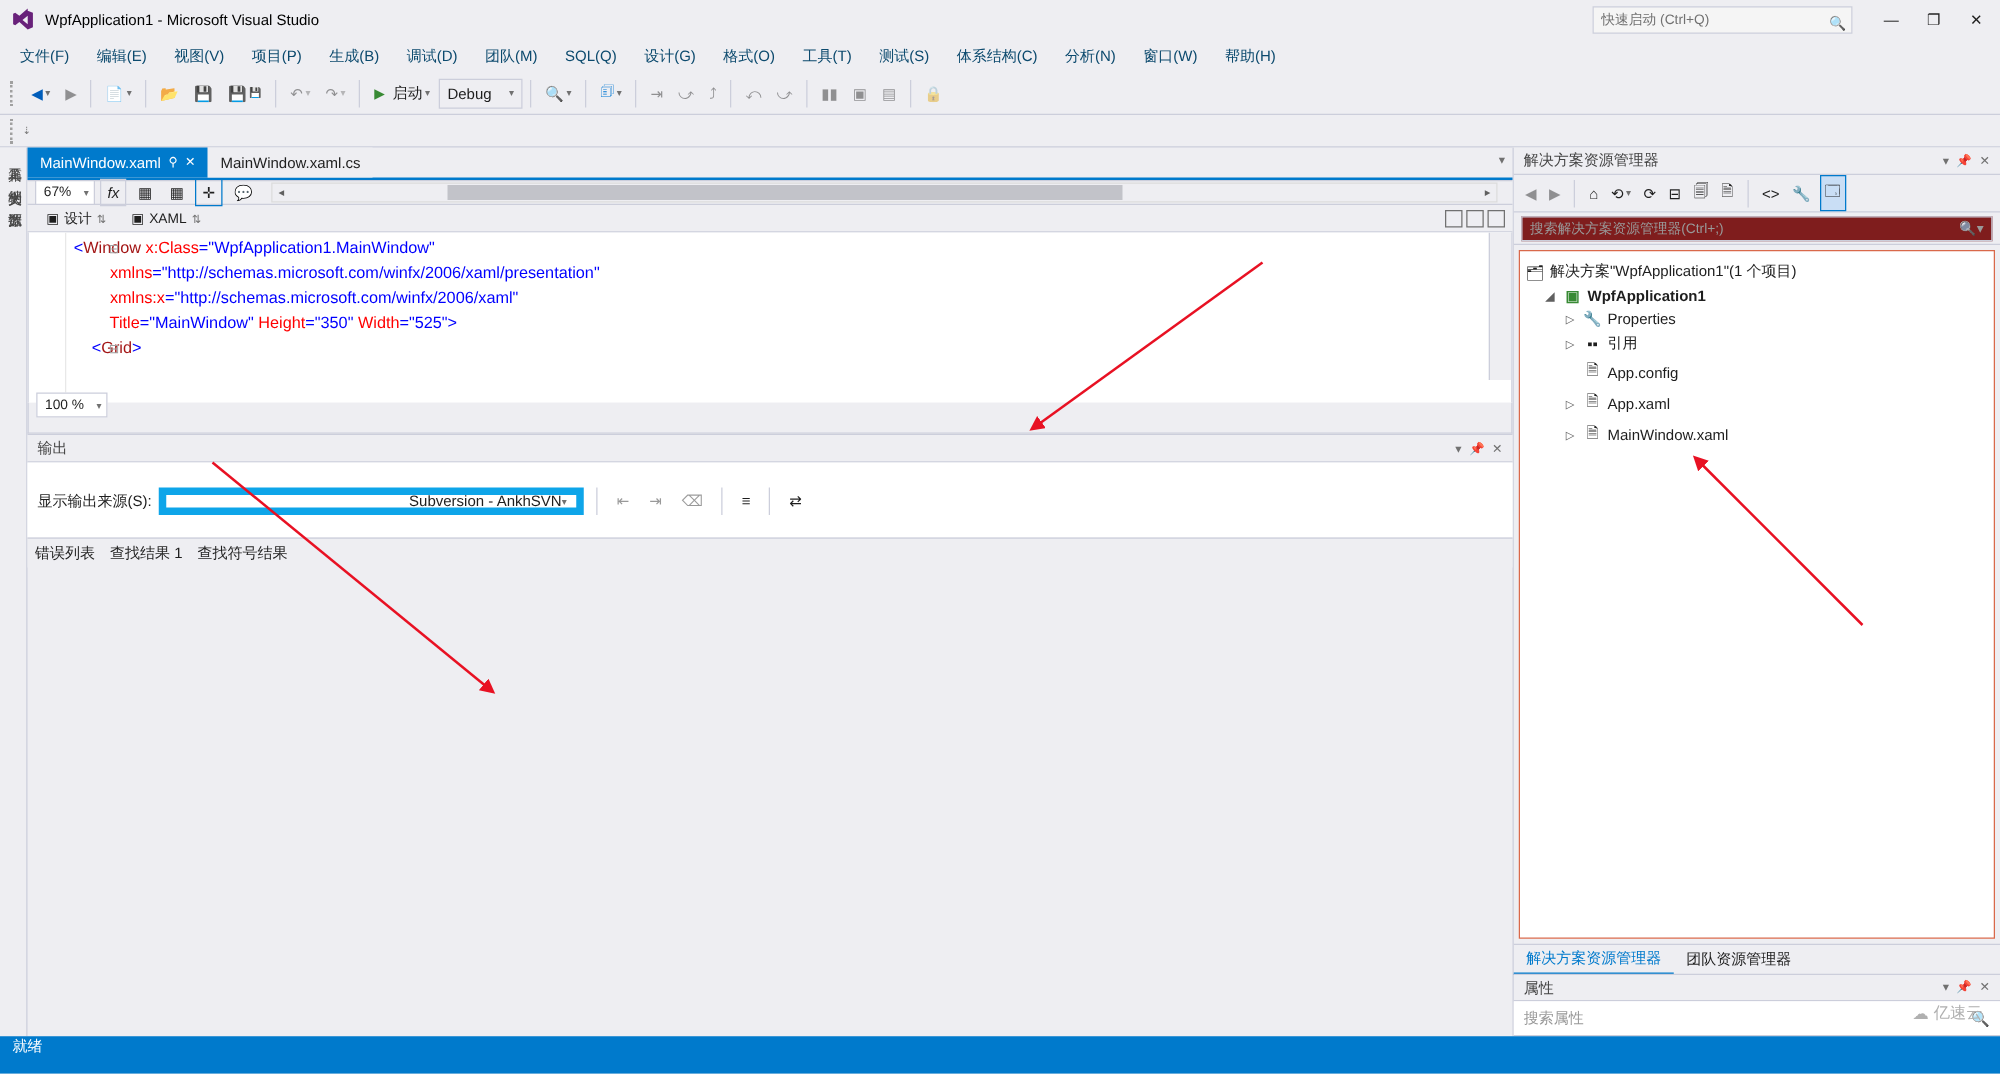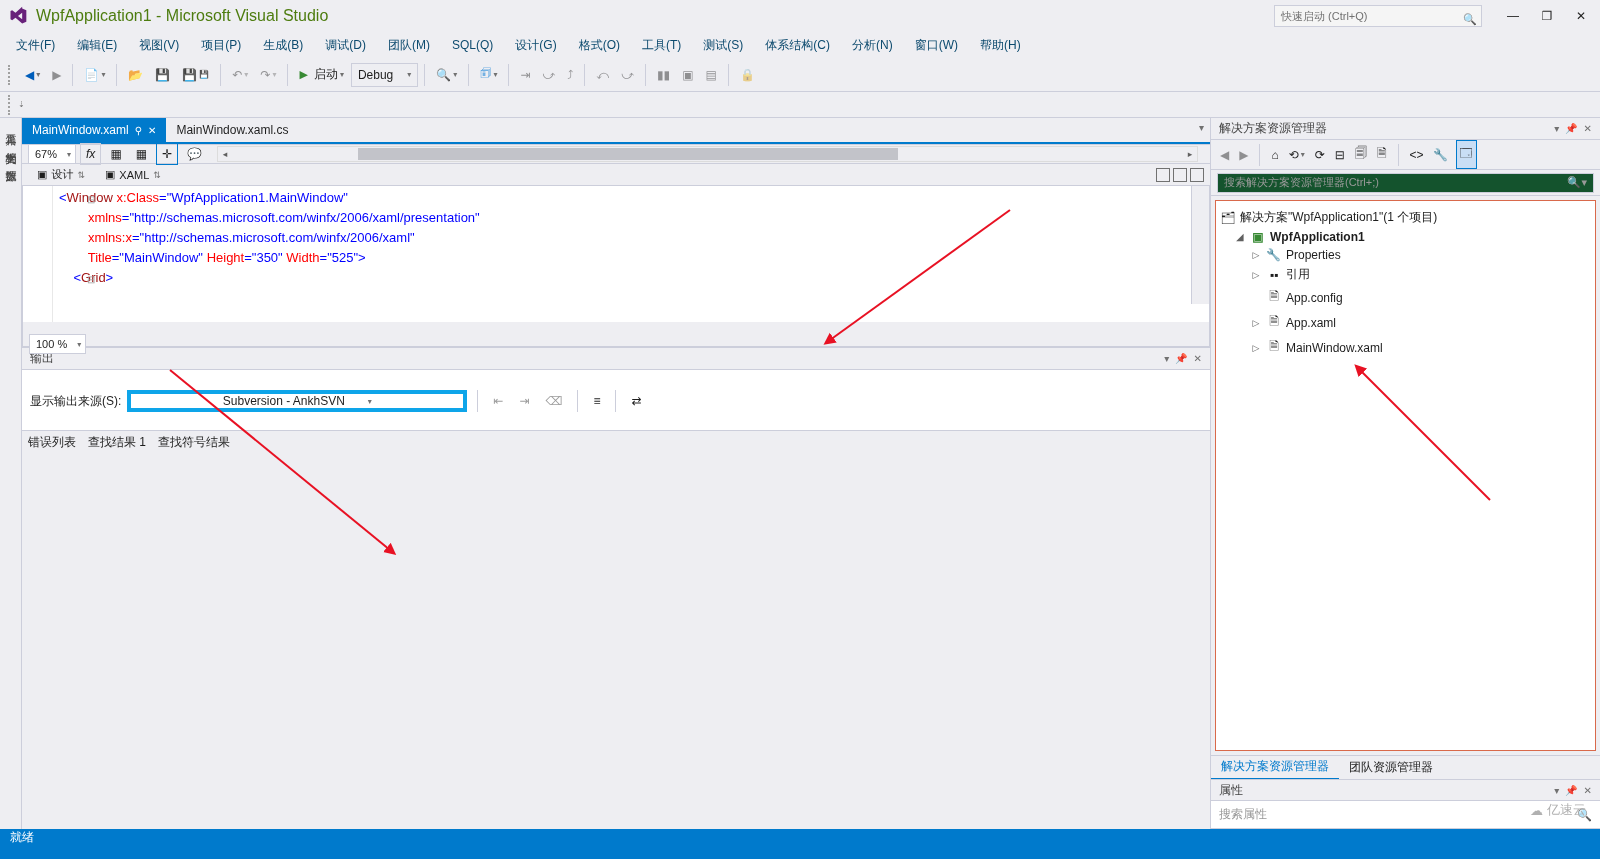--- a/index.html
+++ b/index.html
@@ -1,21 +1,21 @@
 <!DOCTYPE html>
 <html><head>
 <meta charset="utf-8">
 <style>
 * { box-sizing: border-box; margin: 0; padding: 0; font-family: "Microsoft YaHei", "Segoe UI", sans-serif; }
 body { width: 1600px; height: 859px; background: #eeeef2; font-size: 12px; color: #1e1e1e; overflow: hidden; position: relative; }
 
 
 .titlebar { height: 32px; display: flex; align-items: center; padding: 0 8px; background: #eeeef2; }
 .titlebar .vslogo { width: 20px; height: 20px; margin-right: 8px; color: #68217a; }
-.titlebar .apptitle { font-size: 16px; color: #4d7c0f; flex: 1; }
+.titlebar .apptitle { font-size: 12px; color: #000000; flex: 1; }
 .qlaunch { width: 208px; height: 22px; border: 1px solid #cccedb; background: #f5f5f5; padding: 0 22px 0 6px; color: #717171; line-height: 20px; font-size: 11px; position: relative; margin-right: 10px; }
 .qlaunch .mag { position: absolute; right: 4px; top: 3px; }
 .winbtns { display: flex; gap: 12px; margin-left: 10px; }
 .winbtn { width: 22px; height: 22px; display: flex; align-items: center; justify-content: center; color: #1e1e1e; cursor: pointer; }
 
 
 .menubar { height: 26px; display: flex; align-items: center; padding: 0 6px; gap: 2px; }
 .menuitem { padding: 3px 10px; font-size: 12px; color: #0c4a6e; cursor: default; }
 
 
@@ -61,40 +61,40 @@
 .split-layout-btns { margin-left: auto; display: flex; gap: 3px; }
 .layout-btn { width: 14px; height: 14px; border: 1px solid #717171; cursor: pointer; }
 
 .code-area { height: 136px; background: #fff; border-left: 1px solid #cccedb; border-right: 1px solid #cccedb; display: flex; font-family: Consolas, monospace; font-size: 13px; position: relative; overflow: hidden; }
 .code-col { width: 30px; background: #fff; border-right: 1px solid #e8e8e8; text-align: center; color: #a0a0a0; padding-top: 2px; line-height: 20px; }
 .code { padding: 2px 0 0 6px; line-height: 20px; white-space: pre; }
 .c-el { color: #a31515; } .c-attr { color: #ff0000; } .c-str { color: #0000ff; } .c-pun { color: #0000ff; }
 .outline-square { color: #a0a0a0; cursor: pointer; position: absolute; left: 64px; font-size: 10px; }
 .code-vsplit { position: absolute; right: 0; top: 0; width: 18px; bottom: 18px; background: #eeeef2; border-left: 1px solid #cccedb; }
 
-.code-zoom-row { height: 22px; border: 1px solid #cccedb; border-top: none; background: #eeeef2; display: flex; align-items: flex-start; padding: 12px 6px; }
+.code-zoom-row { height: 22px; border: 1px solid #cccedb; border-top: none; background: #eeeef2; display: flex; align-items: flex-end; padding: 12px 6px; }
 
 .output-panel { border-top: 1px solid #cccedb; background: #eeeef2; }
 .panel-hdr { height: 22px; display: flex; align-items: center; padding: 0 8px; font-size: 12px; color: #444; border-bottom: 1px solid #cccedb; }
 .panel-hdr .spacer { flex: 1; }
 .panel-hdr .ctrl { margin-left: 6px; font-size: 10px; color: #717171; cursor: pointer; }
 .output-body { background: #fff; padding: 20px 8px; height: 60px; }
 .out-row { display: flex; align-items: center; gap: 6px; font-size: 12px; margin-bottom: 8px; }
-.out-combo { height: 22px; border: 4px solid #0ea5e9; background: #fff; padding: 0 8px; min-width: 340px; display: flex; align-items: center; justify-content: center; gap: 23px; }
+.out-combo { height: 22px; border: 6px solid #0ea5e9; background: #fff; padding: 0 8px; min-width: 340px; display: flex; align-items: center; justify-content: flex-end; }
 
 .bottom-tabs { height: 24px; display: flex; align-items: center; padding: 0 6px; gap: 12px; border-top: 1px solid #cccedb; background: #eeeef2; }
 .bottomtab { font-size: 12px; color: #1e1e1e; cursor: pointer; }
 
 
 .rightcol { width: 390px; border-left: 1px solid #cccedb; background: #eeeef2; display: flex; flex-direction: column; }
 .se-tb { height: 30px; border-bottom: 1px solid #cccedb; display: flex; align-items: center; padding: 0 6px; gap: 4px; }
 .se-tb .tb-btn { padding: 3px; }
 .se-tb .tb-btn.on { border: 1px solid #007acc; background: #c9def5; }
 .se-search { height: 26px; border-bottom: 1px solid #cccedb; display: flex; align-items: center; padding: 0 6px; }
-.se-search-box { flex: 1; height: 20px; border: 1px solid #cccedb; background: #14532d; color: #999; font-size: 11px; padding: 0 6px; display: flex; align-items: center; justify-content: space-between; }
+.se-search-box { flex: 1; height: 20px; border: 1px solid #cccedb; background: #7f1d1d; color: #999; font-size: 11px; padding: 0 6px; display: flex; align-items: center; justify-content: space-between; }
 .se-tree { flex: 1; background: #fff; border: 1px solid #d9694b; margin: 4px; padding: 6px 4px; font-size: 12px; position: relative; }
 .tree-row { display: flex; align-items: center; padding: 2px 0; gap: 4px; cursor: pointer; }
 .tree-row .toggle { width: 12px; text-align: center; color: #606060; font-size: 9px; }
 .tree-row .ticon { width: 16px; text-align: center; }
 .tree-row.bold { font-weight: bold; }
 .indent1 { padding-left: 14px; } .indent2 { padding-left: 30px; }
 
 .se-tabs { height: 24px; display: flex; align-items: center; border-top: 1px solid #cccedb; }
 .setab { padding: 3px 10px; font-size: 12px; cursor: pointer; }
 .setab.active { color: #007acc; border-bottom: 2px solid #007acc; }

